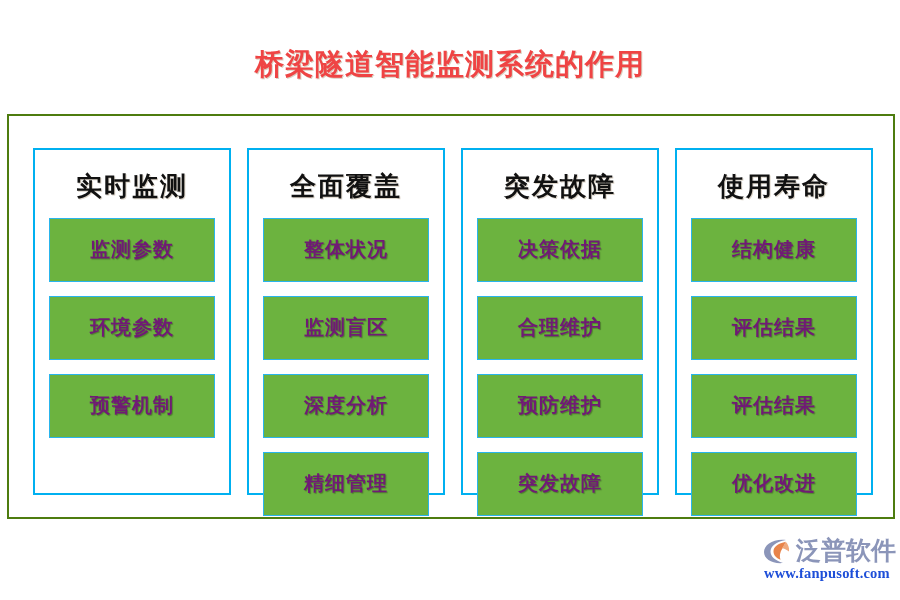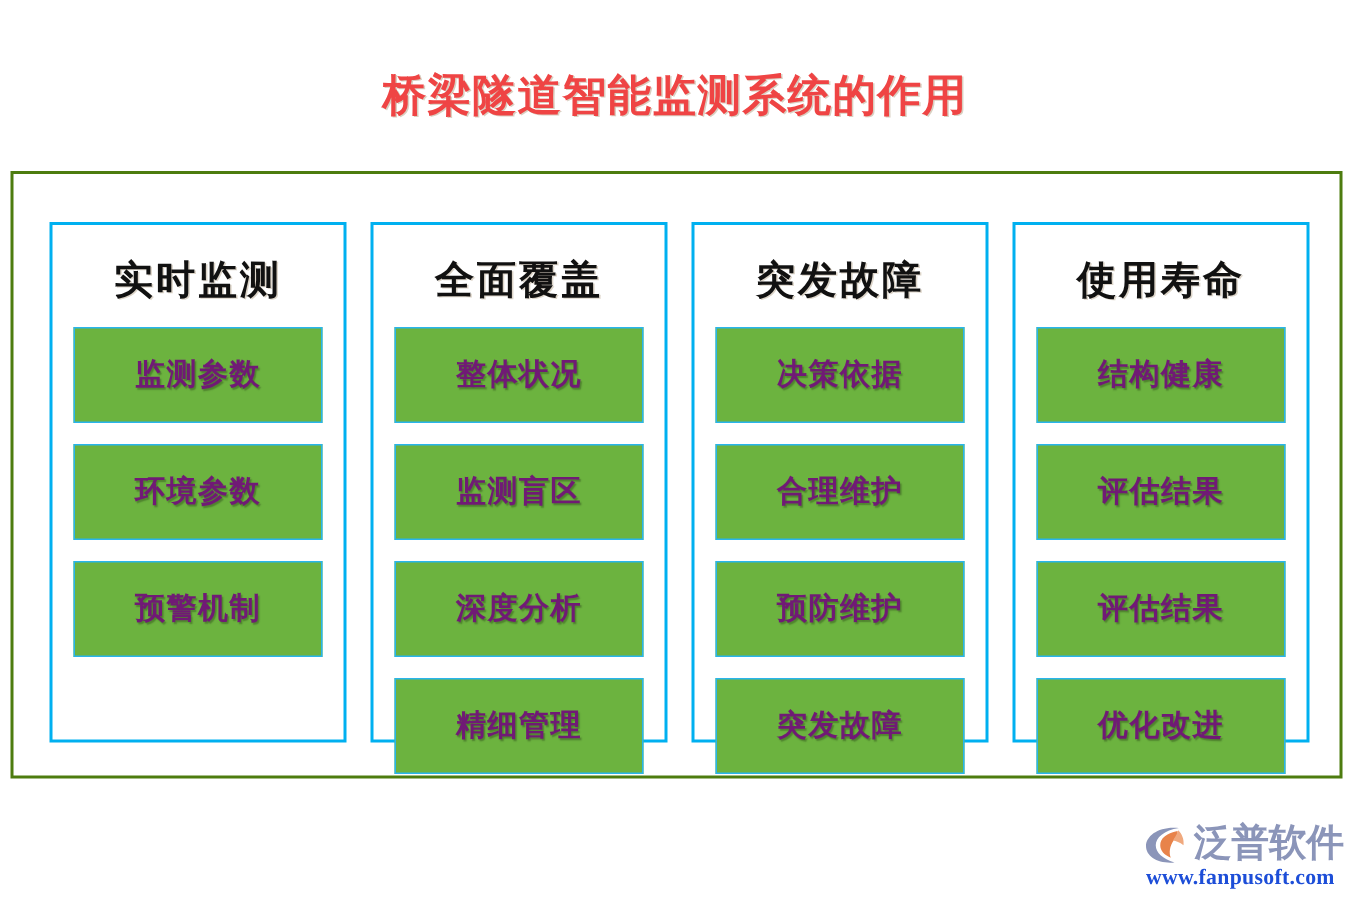--- a/index.html
+++ b/index.html
@@ -110,21 +110,20 @@
     white-space: nowrap;
   }
 
   
   .logo {
     position: absolute;
     left: 762px;
     top: 536px;
     width: 134px;
     height: 48px;
-    margin-top: 12px;
   }
   .logo-row {
     display: flex;
     align-items: center;
     height: 30px;
   }
   .logo-mark {
     width: 32px;
     height: 28px;
     margin-right: 2px;

